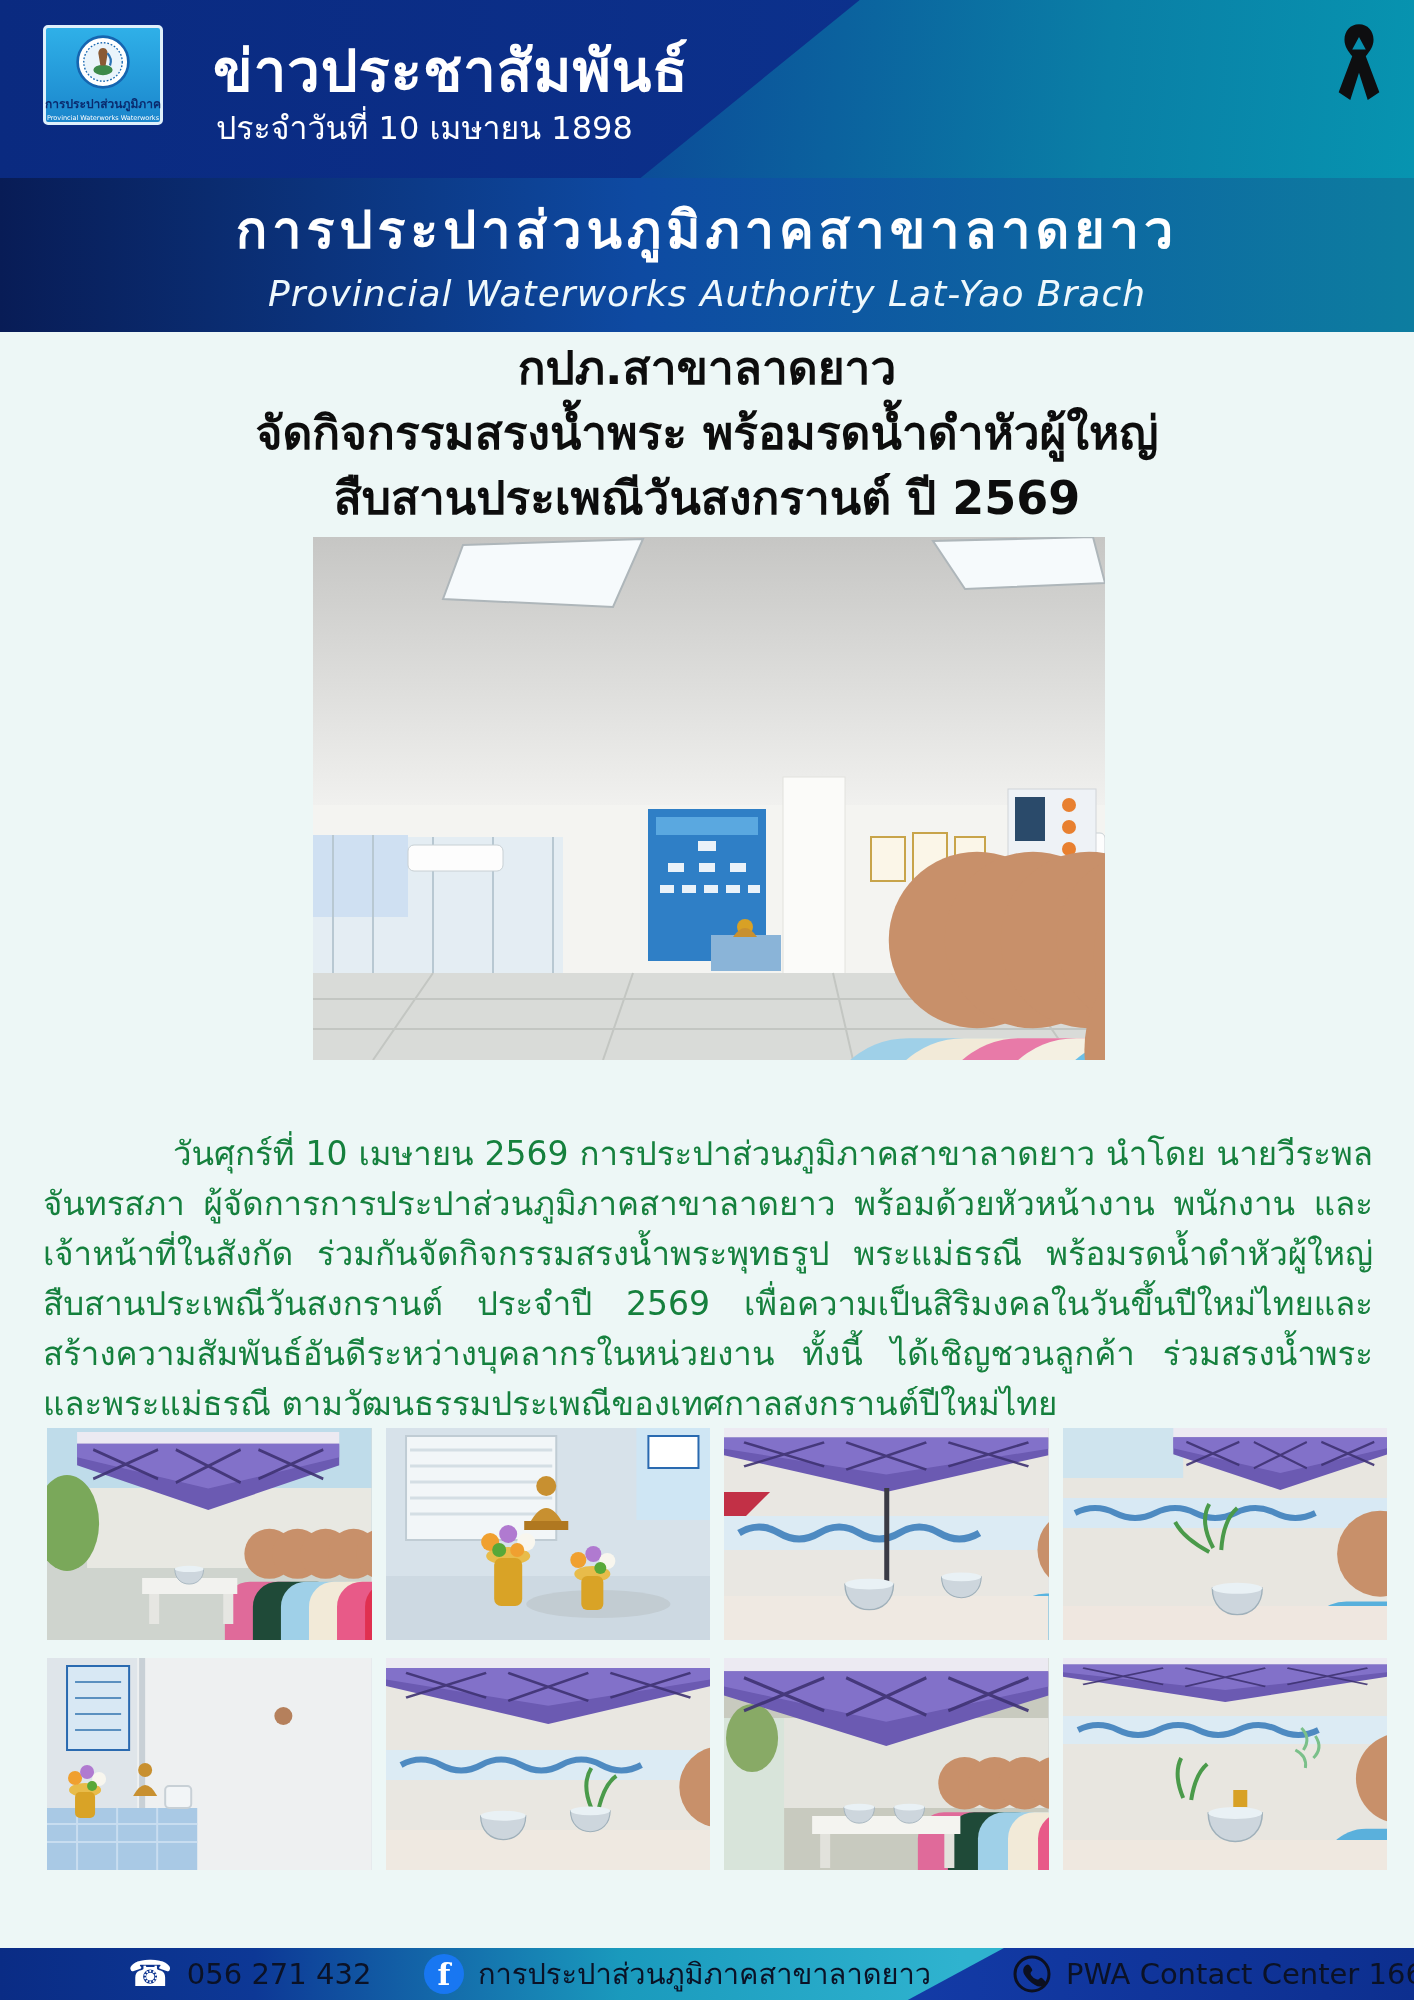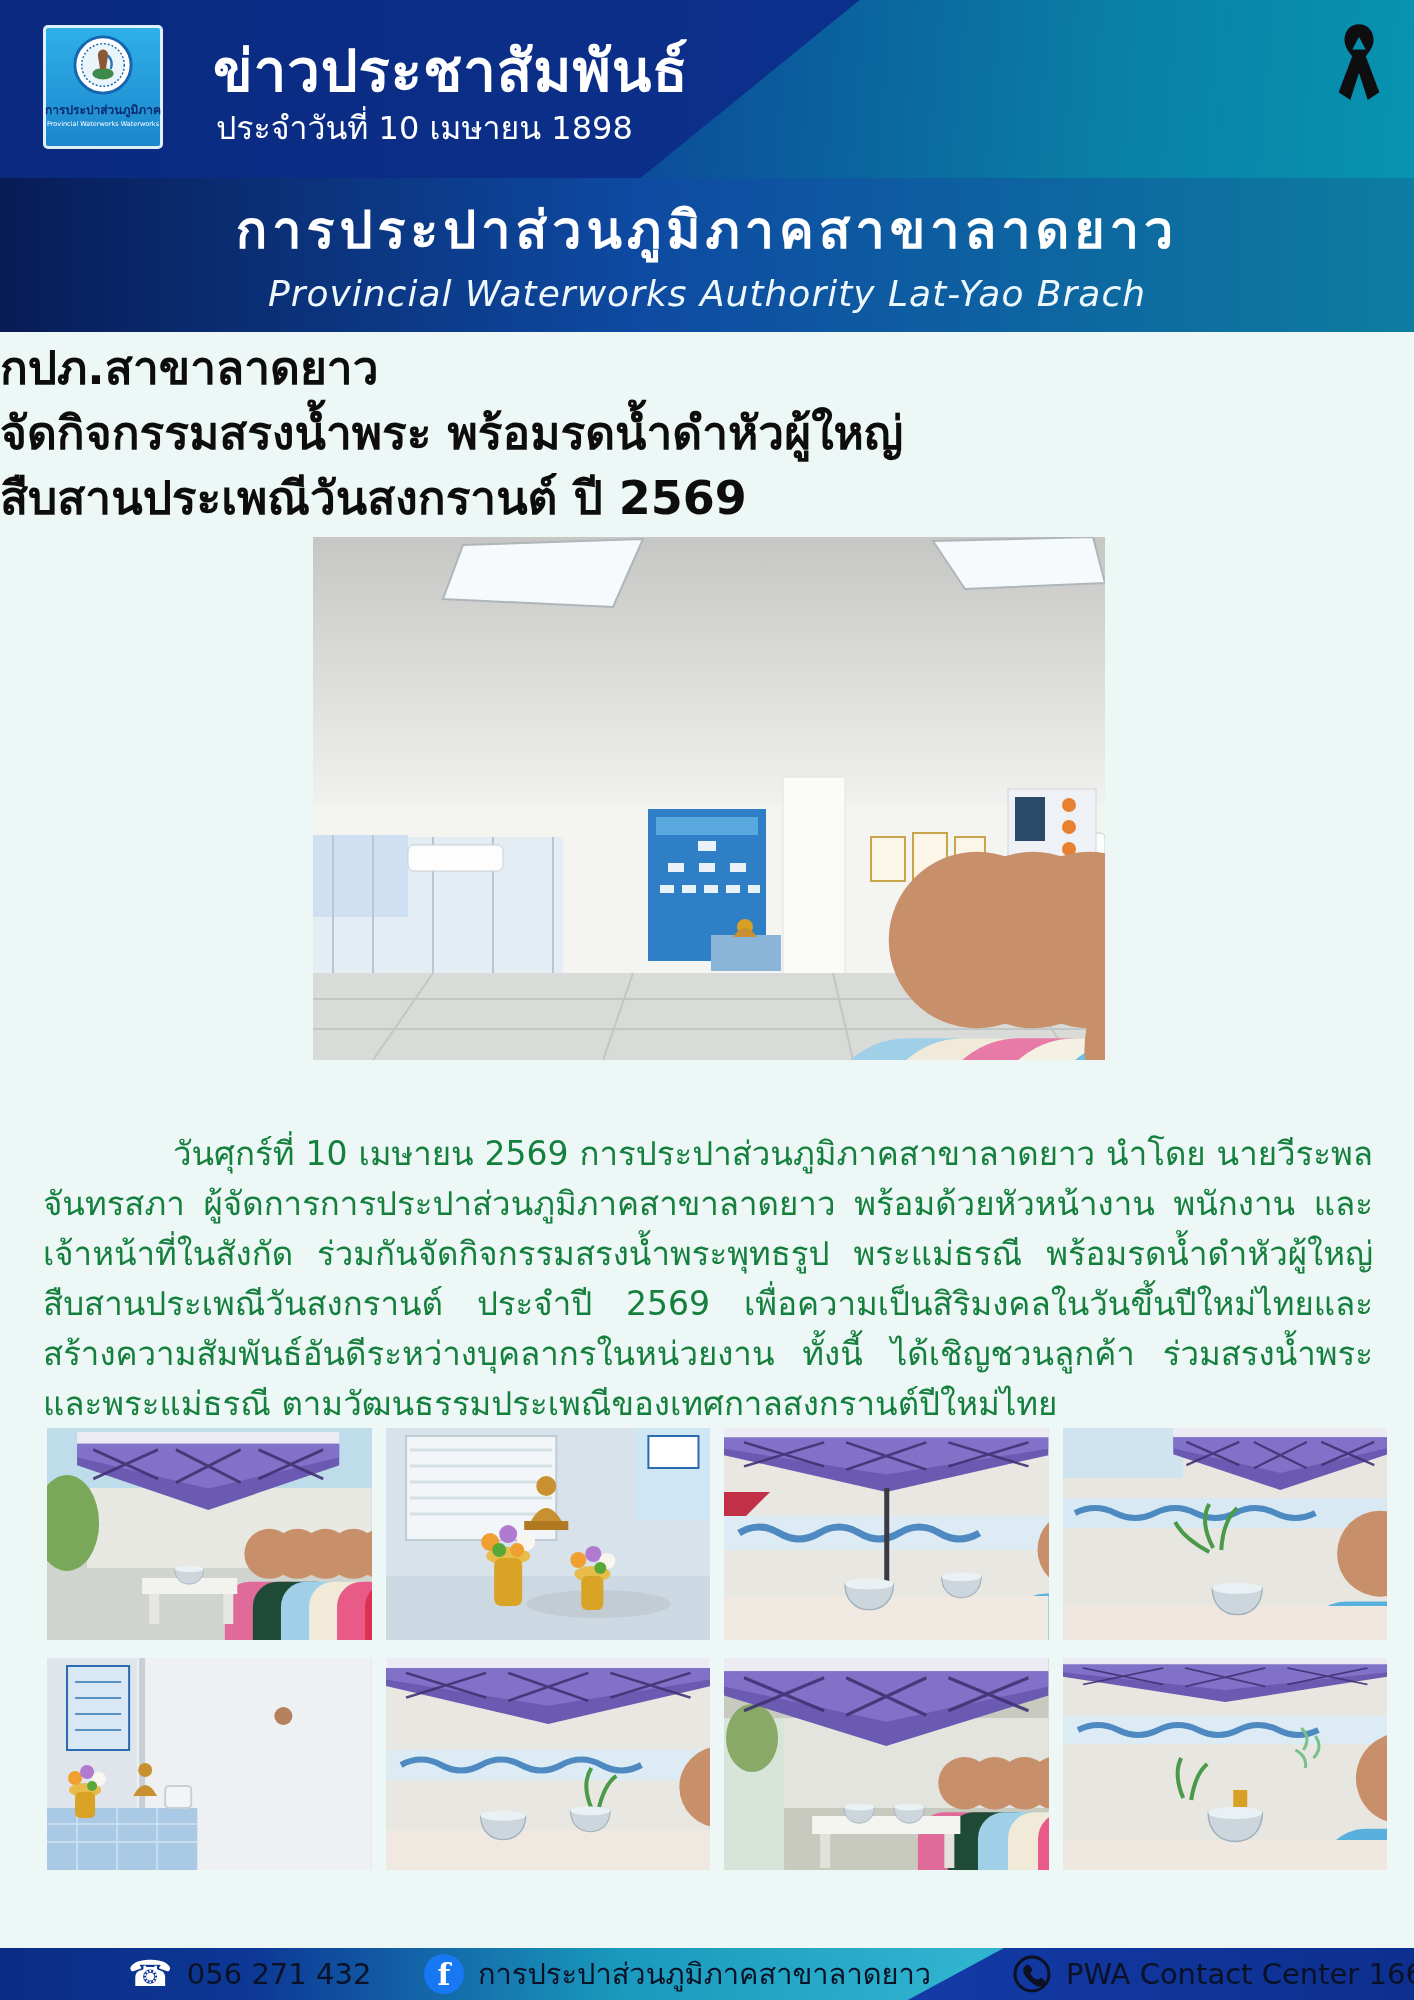--- a/index.html
+++ b/index.html
@@ -5,40 +5,40 @@
   html,body{margin:0;padding:0;background:#9aa4a8;}
   .page{position:relative;width:1414px;height:2000px;margin:0 auto;background:#edf7f6;
         overflow:hidden;font-family:"DejaVu Sans","Liberation Sans",sans-serif;}
 
   
   .header-top{position:absolute;top:0;left:0;width:1414px;height:178px;
     background:linear-gradient(95deg,#0d3a92 0%,#0c4496 40%,#0a7fa6 78%,#0794b0 100%);}
   .header-top::before{content:"";position:absolute;inset:0;
     background:linear-gradient(90deg,#0a2a80 0%,#0d3594 100%);
     clip-path:polygon(0 0,60.8% 0,45.3% 100%,0 100%);}
-  .logo-box{position:absolute;left:43px;top:25px;width:120px;height:124px;z-index:3;
+  .logo-box{position:absolute;left:43px;top:25px;width:120px;height:100px;z-index:3;
     background:linear-gradient(180deg,#2fb0e8 0%,#1b86cc 100%);
     border:3px solid #dff0fb;border-radius:5px;box-sizing:border-box;
     display:flex;flex-direction:column;align-items:center;}
   .emblem{width:62px;height:62px;margin-top:6px;}
   .logo-title{font-size:12px;font-weight:bold;color:#0a2a6e;margin-top:4px;white-space:nowrap;}
   .logo-sub{font-size:6.5px;color:#ffffff;margin-top:1px;white-space:nowrap;}
   .news-title{position:absolute;left:213px;top:24px;z-index:3;color:#fff;
     font-size:58px;font-weight:bold;letter-spacing:1px;}
   .news-date{position:absolute;left:216px;top:102px;z-index:3;color:#fff;font-size:32px;}
   .ribbon{position:absolute;left:1328px;top:22px;width:62px;height:86px;z-index:3;}
 
   
   .band2{position:absolute;top:178px;left:0;width:1414px;height:154px;text-align:center;
     background:linear-gradient(90deg,#081c56 0%,#0e4aa2 45%,#0d7da0 100%);color:#fff;}
   .band2-th{font-size:52px;font-weight:600;letter-spacing:5px;padding-top:10px;}
   .band2-en{font-size:36px;font-weight:400;color:#eef8fc;margin-top:2px;letter-spacing:1px;font-style:italic;}
 
   
-  .headline{position:absolute;top:336px;left:0;width:1414px;text-align:left;
+  .headline{position:absolute;top:336px;left:0;width:1414px;text-align:center;
     color:#0d0d0d;font-weight:800;font-size:46px;line-height:65px;}
 
   
   .main-photo{position:absolute;left:313px;top:537px;width:792px;height:523px;background:#dfe3e4;}
   .main-photo svg{position:absolute;inset:0;width:100%;height:100%;}
 
   
   .body-par{position:absolute;left:43px;top:1096px;width:1330px;
     font-size:33px;line-height:50px;color:#15803d;text-align:justify;text-indent:130px;}
 

